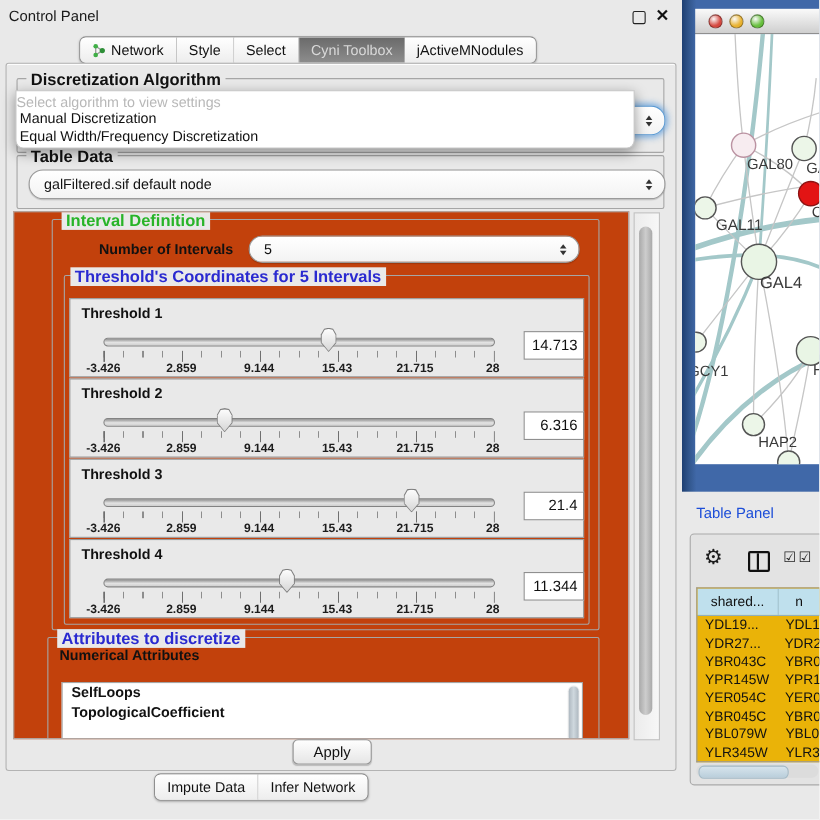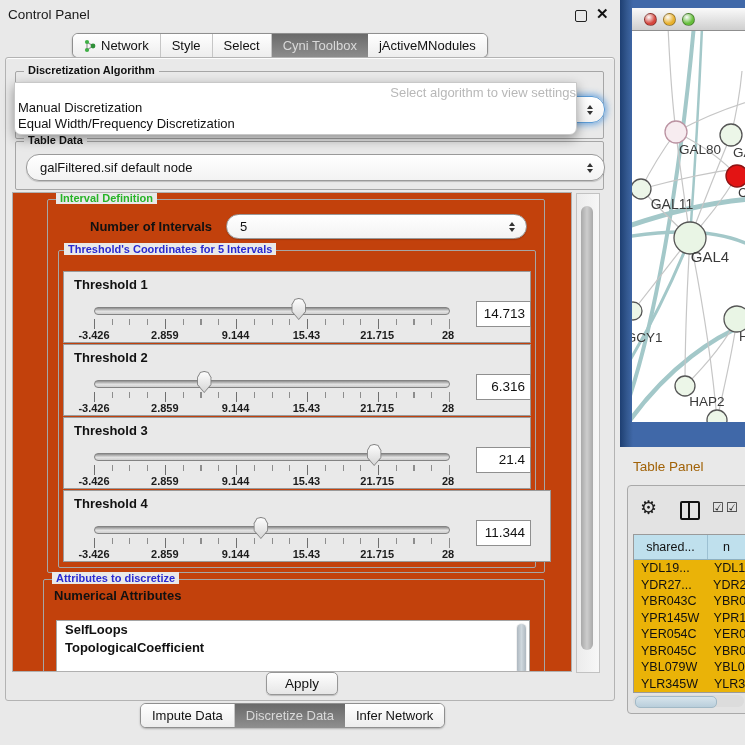--- a/index.html
+++ b/index.html
@@ -12,21 +12,21 @@
   .tabgroup{position:absolute;display:flex;height:23px;border:1px solid #8f8f8f;border-radius:6px;
             overflow:hidden;background:#fff;box-shadow:0 1px 2px rgba(0,0,0,.25);}
   .tabseg{display:flex;align-items:center;gap:5px;padding:0 11px;font-size:13px;color:#111;
           background:linear-gradient(#ffffff,#ededed);border-right:1px solid #c6c6c6;white-space:nowrap;}
   .tabseg:last-child{border-right:none;}
   .tabseg.sel{background:linear-gradient(#6a6a6a,#8d8d8d);color:#d9d9d9;border-right:none;}
   .main-panel{position:absolute;left:5px;top:57px;width:608px;height:642px;background:#e9e9e9;
               border:1px solid #b3b3b3;border-radius:3px;box-shadow:inset 0 1px 0 #fdfdfd;}
   .groupbox{position:absolute;border:1px solid #a6a6a6;border-radius:2px;}
   .grouptitle{position:absolute;top:-8px;left:8px;background:#e9e9e9;padding:0 4px;
-              font-size:11px;font-weight:bold;white-space:nowrap;}
+              font-size:15px;font-weight:bold;white-space:nowrap;}
   .combo{position:absolute;background:linear-gradient(#ffffff,#f3f3f3);border:1px solid #9a9a9a;
          border-radius:13px;font-size:13px;display:flex;align-items:center;padding-left:13px;
          box-shadow:0 1px 1px rgba(0,0,0,.18);}
   .spin{position:absolute;right:11px;top:50%;transform:translateY(-50%);display:flex;flex-direction:column;gap:2px;}
   .spin i{display:block;width:0;height:0;border-left:3.5px solid transparent;border-right:3.5px solid transparent;}
   .spin .up{border-bottom:4px solid #333;}
   .spin .dn{border-top:4px solid #333;}
   .glow{border:1.5px solid #5b9bd5;box-shadow:0 0 6px 2px rgba(100,160,220,.85);}
   
   .viewport{position:absolute;left:12px;top:192px;width:558px;height:478px;overflow:hidden;
@@ -56,32 +56,32 @@
   .attr-item{font-size:13px;line-height:18px;padding-left:8px;white-space:nowrap;}
   .list-scroll{position:absolute;right:2px;top:2px;width:11px;height:62px;background:#f1f1f1;border-radius:6px;}
   .list-thumb{position:absolute;left:1px;top:1px;width:9px;height:50px;border-radius:5px;
               background:linear-gradient(90deg,#aeb8c0,#cfd8de 50%,#aeb8c0);}
   .apply-btn{position:absolute;left:266px;top:672px;width:70px;height:21px;border:1px solid #979797;border-radius:5px;
              background:linear-gradient(#fefefe,#e6e6e6);font-size:13.5px;text-align:center;line-height:21px;
              box-shadow:0 1px 1px rgba(0,0,0,.2);}
   
   .popup{position:absolute;left:14px;top:82px;width:561px;height:51px;background:#fff;border:1px solid #c8c8c8;
          border-radius:0 0 7px 7px;box-shadow:0 4px 12px rgba(0,0,0,.38);z-index:50;}
-  .popup .hint{position:absolute;left:0;right:0;top:2px;text-align:right;font-size:13px;color:#b8b8b8;}
+  .popup .hint{position:absolute;left:0;right:0;top:2px;text-align:left;font-size:13px;color:#b8b8b8;}
   .popup .opt{position:absolute;left:3px;font-size:13px;white-space:nowrap;}
   .popup .opt.b{font-weight:normal;}
   
   .net-win{position:absolute;left:620px;top:0;width:125px;height:447px;
            background:linear-gradient(90deg,#1e3f72,#33588f 7px,#4068a8 13px,#4068a8);}
   .net-titlebar{position:absolute;left:12px;top:8px;right:0;height:22px;
                 background:linear-gradient(#fafafa,#cfcfcf);border-bottom:1px solid #8f8f8f;}
   .tl{position:absolute;top:5px;width:11px;height:11px;border-radius:50%;border:1px solid rgba(0,0,0,.35);}
   .net-canvas{position:absolute;left:12px;top:31px;width:113px;height:391px;background:#fff;}
   
-  .tp-title{position:absolute;left:633px;top:459px;font-size:13.5px;color:#a16207;}
+  .tp-title{position:absolute;left:633px;top:459px;font-size:13.5px;color:#1d4ed8;}
   .table-win{position:absolute;left:627px;top:485px;width:118px;height:227px;background:#e3e3e3;
              border:1px solid #a9a9a9;border-radius:4px 0 0 4px;}
   .gear{position:absolute;left:12px;top:12px;font-family:"DejaVu Sans",sans-serif;font-size:19px;color:#1c1c1c;line-height:19px;}
   .colicon{position:absolute;left:52px;top:15px;width:16px;height:15px;border:2px solid #111;border-radius:2px;}
   .colicon i{position:absolute;left:6px;top:0;bottom:0;width:2px;background:#111;}
   .cbx{position:absolute;top:14px;font-family:"DejaVu Sans",sans-serif;font-size:13px;color:#1c1c1c;}
   .tbl{position:absolute;left:5px;top:48px;right:0;height:157px;background:#eab308;border:1px solid #9a9a9a;border-right:none;overflow:hidden;}
   .thead{display:flex;height:24px;border-bottom:1px solid #8fb0c0;}
   .th{font-size:12.5px;display:flex;align-items:center;justify-content:center;background:#bfe0ed;border-right:1px solid #9cc0d2;}
   .trows{position:absolute;left:0;right:0;top:25px;bottom:0;overflow:hidden;}
@@ -213,21 +213,21 @@
               <div class="ticklab" style="left: 100.8px;">2.859</div>
               <div class="ticklab" style="left: 171.6px;">9.144</div>
               <div class="ticklab" style="left: 242.4px;">15.43</div>
               <div class="ticklab" style="left: 313.2px;">21.715</div>
               <div class="ticklab" style="left: 384px;">28</div>
               <div class="thumb" style="left: 301.66px;">
                 <div class="thumb-in"></div>
               </div>
               <div class="thr-value">21.4</div>
             </div>
-            <div class="thr-panel" style="top: 239px; padding-left: 20px;">
+            <div class="thr-panel" style="top: 239px;">
               <div class="thr-label">Threshold 4</div>
               <div class="thr-track"></div>
               <div class="ticks-min"></div>
               <div class="ticks-maj"></div>
               <div class="ticklab" style="left: 30px;">-3.426</div>
               <div class="ticklab" style="left: 100.8px;">2.859</div>
               <div class="ticklab" style="left: 171.6px;">9.144</div>
               <div class="ticklab" style="left: 242.4px;">15.43</div>
               <div class="ticklab" style="left: 313.2px;">21.715</div>
               <div class="ticklab" style="left: 384px;">28</div>
@@ -255,23 +255,20 @@
 
   <div class="vscroll">
       <div class="vthumb"></div>
     </div>
 
   <div class="apply-btn">Apply</div>
 
   <div class="tabgroup" id="bottom-tabs" style="left:140px;top:703px;">
       <div class="tabseg">
         <span>Impute Data</span>
-      </div>
-      <div class="tabseg sel">
-        <span>Discretize Data</span>
       </div>
       <div class="tabseg">
         <span>Infer Network</span>
       </div>
     </div>
 
   <div class="popup">
     <div class="hint">Select algorithm to view settings</div>
     <div class="opt b" style="top:17px;">Manual Discretization</div>
     <div class="opt" style="top:33px;">Equal Width/Frequency Discretization</div>

